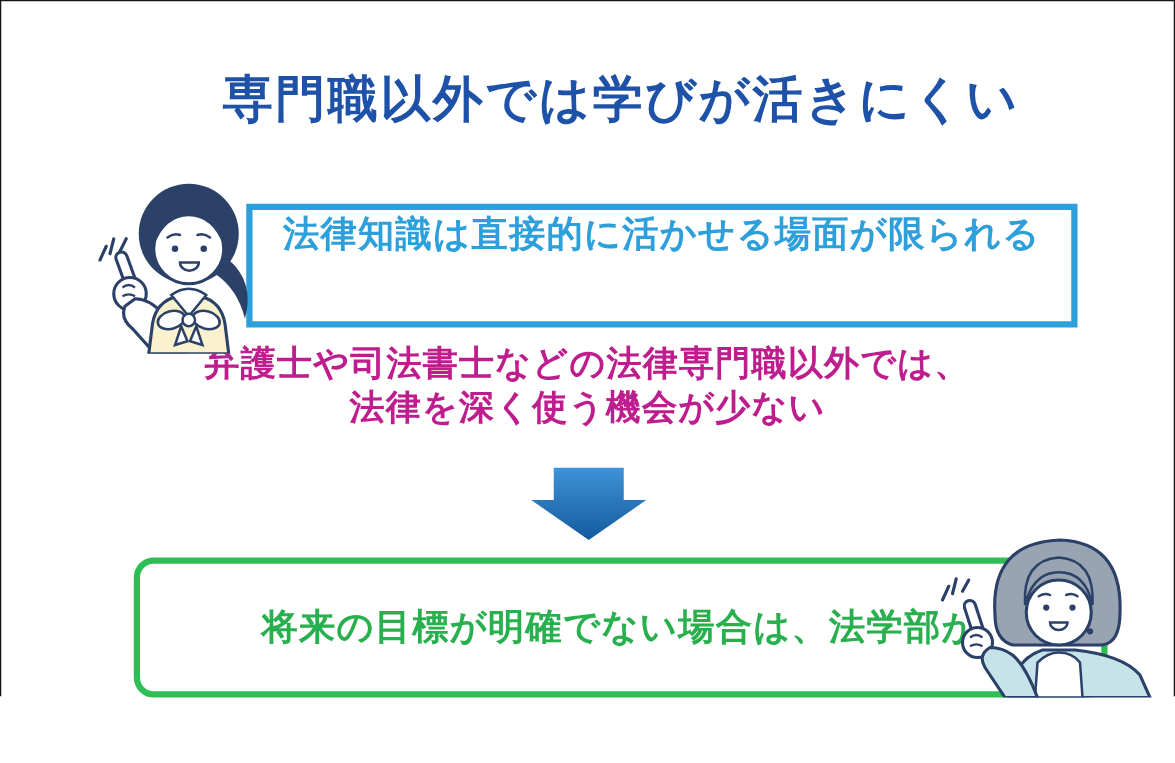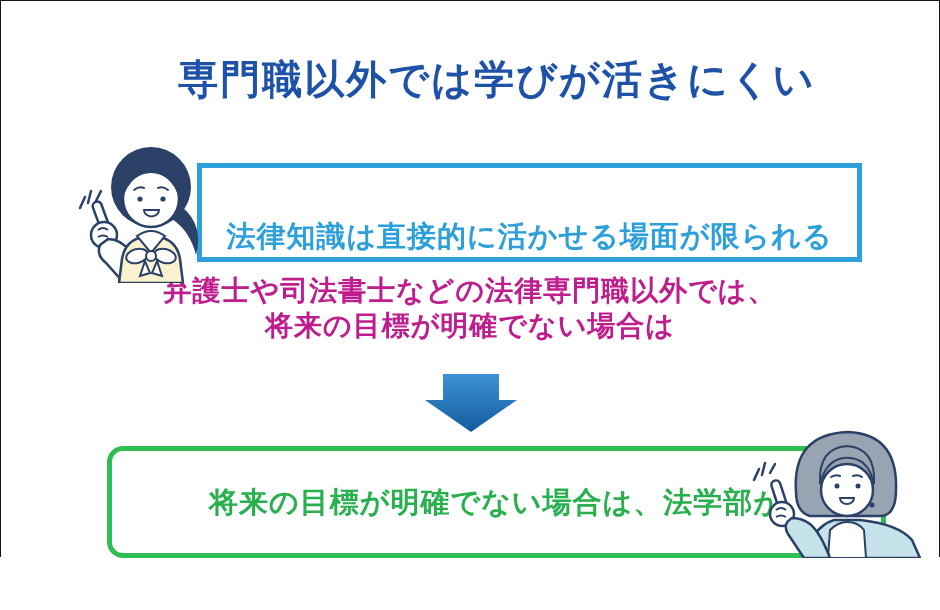--- a/index.html
+++ b/index.html
@@ -23,21 +23,21 @@
     text-align:center;
     font-size:40px;font-weight:bold;letter-spacing:2px;
     color:#1E51A8;
     padding-left:27px;
   }
 
   .reason-box{
     position:absolute;left:197px;top:163px;width:665px;height:99px;
     box-sizing:border-box;
     border:5px solid #2D9FDB;
-    display:flex;align-items:flex-end;justify-content:center;
+    display:flex;align-items:flex-start;justify-content:center;
     background:#ffffff;
     z-index:1;
   }
   .reason-box .label{
     font-size:29px;font-weight:bold;letter-spacing:1px;
     color:#2D9FDB;white-space:nowrap;
   }
 
   .illu-left{position:absolute;left:70px;top:135px;z-index:2;}
   .illu-right{position:absolute;left:726px;top:428px;z-index:2;}
@@ -110,21 +110,21 @@
       <path d="M75,126 L70,141 L80,138 Z" fill="#ffffff" stroke="#2B4168" stroke-width="2"></path>
       <path d="M87,126 L92,141 L82,138 Z" fill="#ffffff" stroke="#2B4168" stroke-width="2"></path>
       <ellipse cx="67" cy="121" rx="11" ry="7" transform="rotate(-15 67 121)" fill="#ffffff" stroke="#2B4168" stroke-width="2"></ellipse>
       <ellipse cx="95" cy="121" rx="11" ry="7" transform="rotate(15 95 121)" fill="#ffffff" stroke="#2B4168" stroke-width="2"></ellipse>
       <circle cx="81" cy="121" r="5" fill="#ffffff" stroke="#2B4168" stroke-width="2"></circle>
     </svg>
   </div>
 
   <div class="detail">
     <div>弁護士や司法書士などの法律専門職以外では、</div>
-    <div>将来の目標が明確でない場合は</div>
+    <div>法律を深く使う機会が少ない</div>
   </div>
 
   <div class="arrow-wrap">
     <svg width="92" height="58" viewBox="0 0 92 58">
       <defs>
         <linearGradient id="arrowGrad" x1="0" y1="0" x2="0" y2="1">
           <stop offset="0" stop-color="#3E93D6"></stop>
           <stop offset="1" stop-color="#145A9E"></stop>
         </linearGradient>
       </defs>

